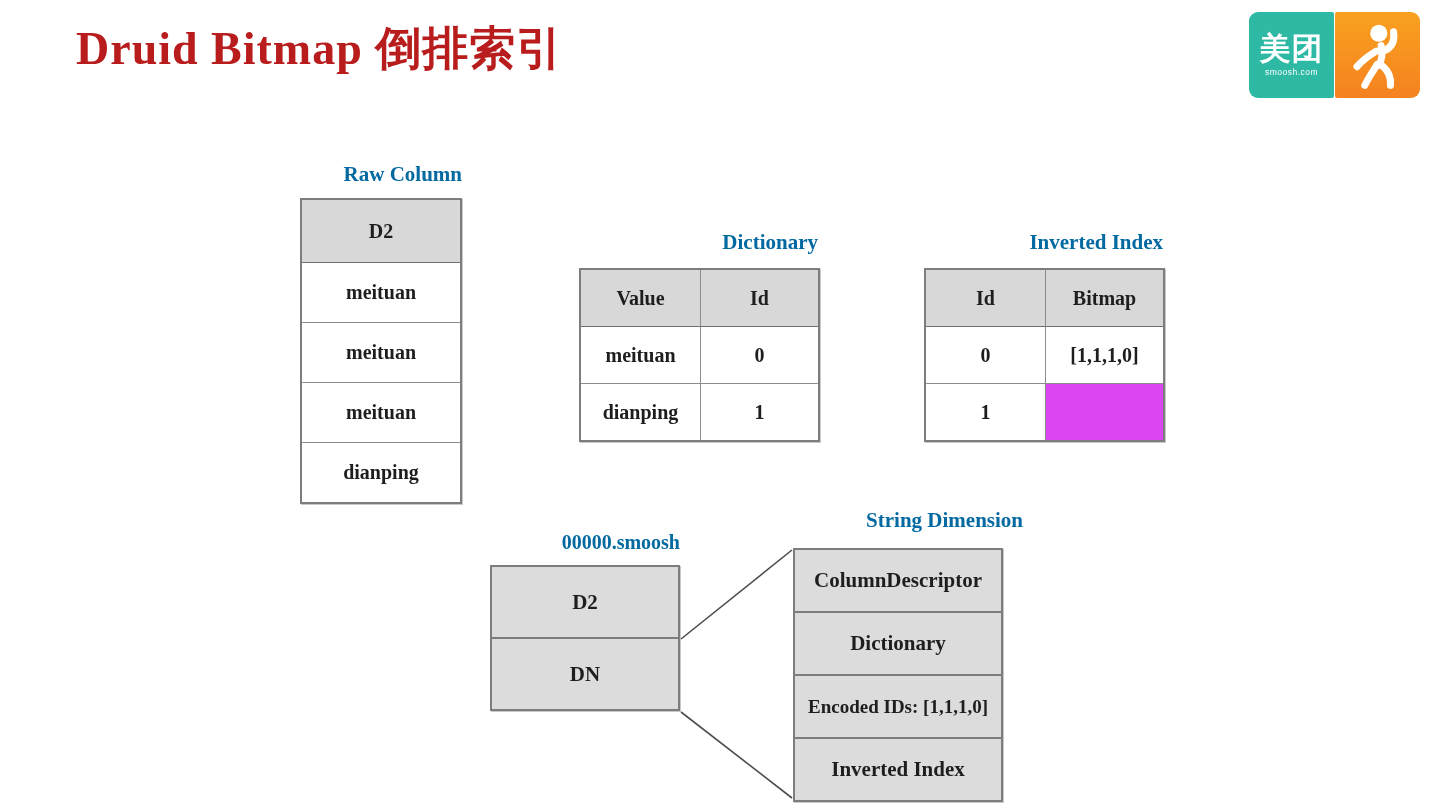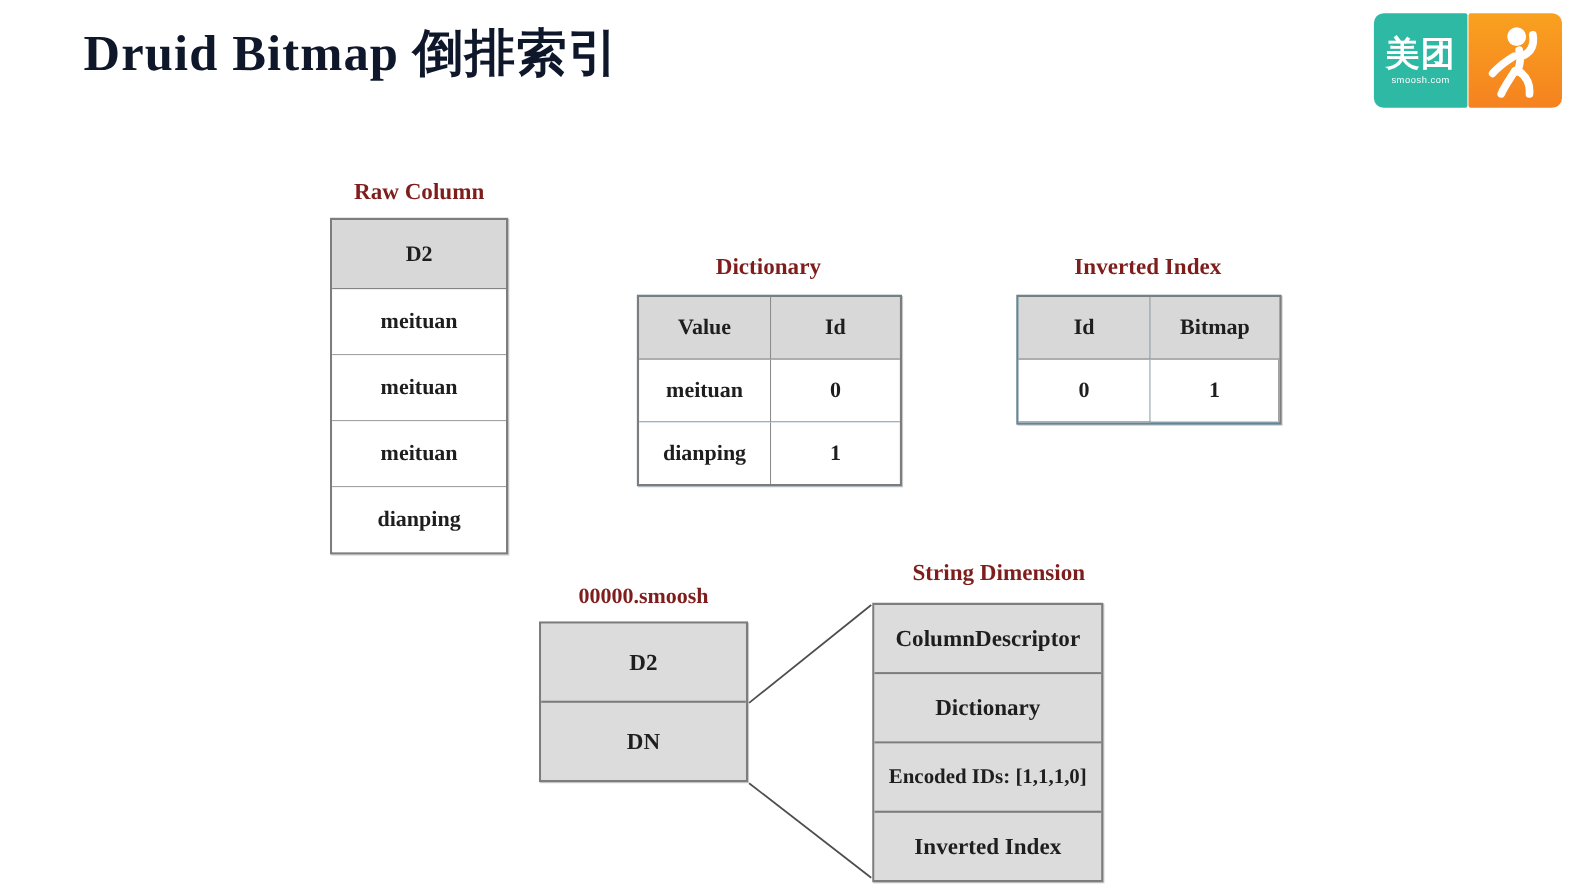--- a/index.html
+++ b/index.html
@@ -3,52 +3,52 @@
 <meta charset="utf-8">
 <style>
   html,body{margin:0;padding:0;background:#ffffff;}
   .slide{
     position:relative;width:1440px;height:810px;background:#ffffff;overflow:hidden;
     font-family:"Liberation Serif","DejaVu Serif",serif;color:#1e1e1e;
   }
   
   .page-title{
     position:absolute;left:76px;top:18px;margin:0;
-    font-size:46px;font-weight:700;letter-spacing:1px;color:#0f172a;
+    font-size:46px;font-weight:700;letter-spacing:1px;color:#b91c1c;
   }
   
   .logo{position:absolute;left:1249px;top:12px;width:171px;height:86px;display:flex;gap:1px;}
   .logo-teal{
     width:85px;height:86px;background:#2eb9a5;border-radius:9px 2px 2px 9px;
     display:flex;flex-direction:column;align-items:center;justify-content:center;
   }
   .logo-teal .zh{font-family:"Liberation Sans","DejaVu Sans",sans-serif;color:#ffffff;font-size:31px;font-weight:700;line-height:1.05;letter-spacing:1px;}
   .logo-teal .en{font-family:"Liberation Sans","DejaVu Sans",sans-serif;color:#ffffff;font-size:8.5px;letter-spacing:.5px;margin-top:2px;}
   .logo-orange{
     width:85px;height:86px;background:linear-gradient(180deg,#f9a11f,#f58220);
     border-radius:2px 9px 9px 2px;display:flex;align-items:center;justify-content:center;
   }
   
-  .fig-label{position:absolute;font-weight:700;font-size:21px;text-align:center;color:#7f1d1d;}
+  .fig-label{position:absolute;font-weight:700;font-size:21px;text-align:right;color:#0369a1;}
   .fig-label.small{font-size:20px;}
   
   .vtable{
     position:absolute;border:2px solid #7d7d7d;background:#ffffff;
     box-shadow:1px 1px 0 #c9c9c9;
   }
   .vtable .cell{
     width:158px;height:59px;border-bottom:1px solid #8c8c8c;
     display:flex;align-items:center;justify-content:center;
     font-weight:700;font-size:20px;background:#ffffff;
   }
   .vtable .cell:last-child{border-bottom:none;}
   .vtable .cell.head{height:62px;background:#d8d8d8;border-bottom:1px solid #6f6f6f;}
   
   .grid-table{
-    position:absolute;border:2px solid #7d7d7d;background:#7dd3fc;
+    position:absolute;border:2px solid #7d7d7d;background:#d946ef;
     display:grid;grid-template-columns:120px 117px;box-shadow:1px 1px 0 #c9c9c9;
   }
   .grid-table .gcell{
     height:56px;display:flex;align-items:center;justify-content:center;
     font-weight:700;font-size:20px;border-bottom:1px solid #8c8c8c;border-right:1px solid #8c8c8c;
     background:#ffffff;
   }
   .grid-table .gcell.lastcol{border-right:none;}
   .grid-table .gcell.lastrow{border-bottom:none;}
   .grid-table .gcell.head{background:#d8d8d8;border-bottom:1px solid #6f6f6f;}
@@ -109,20 +109,21 @@
     <div class="gcell lastcol">0</div>
     <div class="gcell lastrow">dianping</div>
     <div class="gcell lastcol lastrow">1</div>
   </div>
 
   <div class="fig-label" style="left:924px;top:230px;width:239px;">Inverted Index</div>
   <div class="grid-table" style="left:924px;top:268px;">
     <div class="gcell head">Id</div>
     <div class="gcell head lastcol">Bitmap</div>
     <div class="gcell">0</div>
+    <div class="gcell lastcol">[1,1,1,0]</div>
     <div class="gcell lastrow">1</div>
   </div>
 
   <div class="fig-label small" style="left:490px;top:531px;width:190px;">00000.smoosh</div>
   <div class="stack smoosh" style="left:490px;top:565px;">
     <div class="seg">D2</div>
     <div class="seg">DN</div>
   </div>
 
   <div class="fig-label" style="left:793px;top:508px;width:230px;">String Dimension</div>

